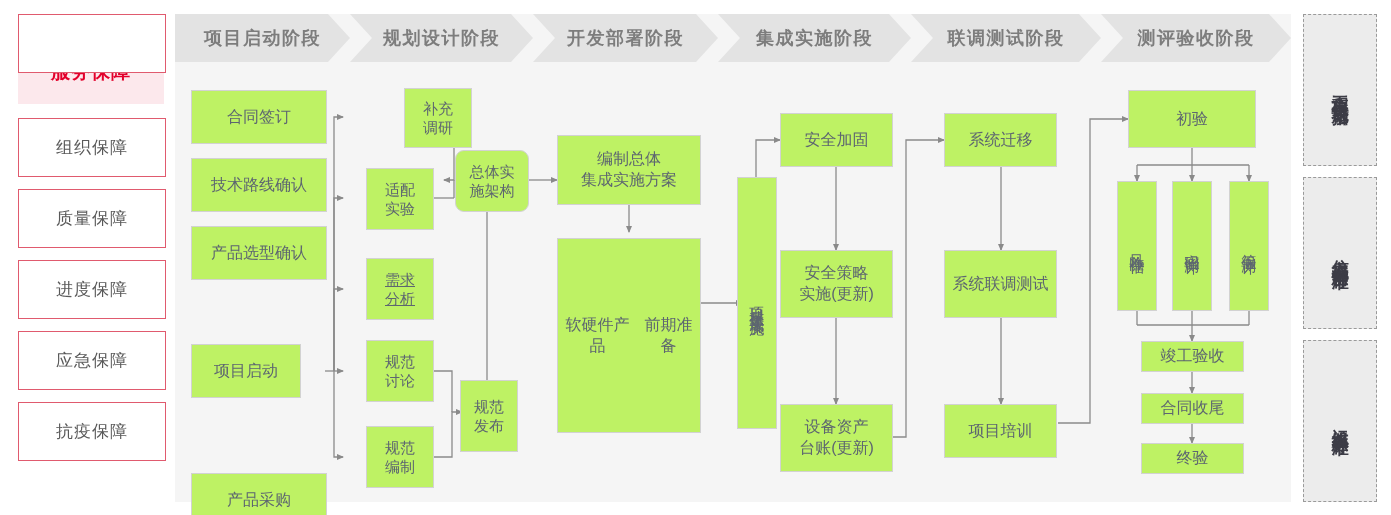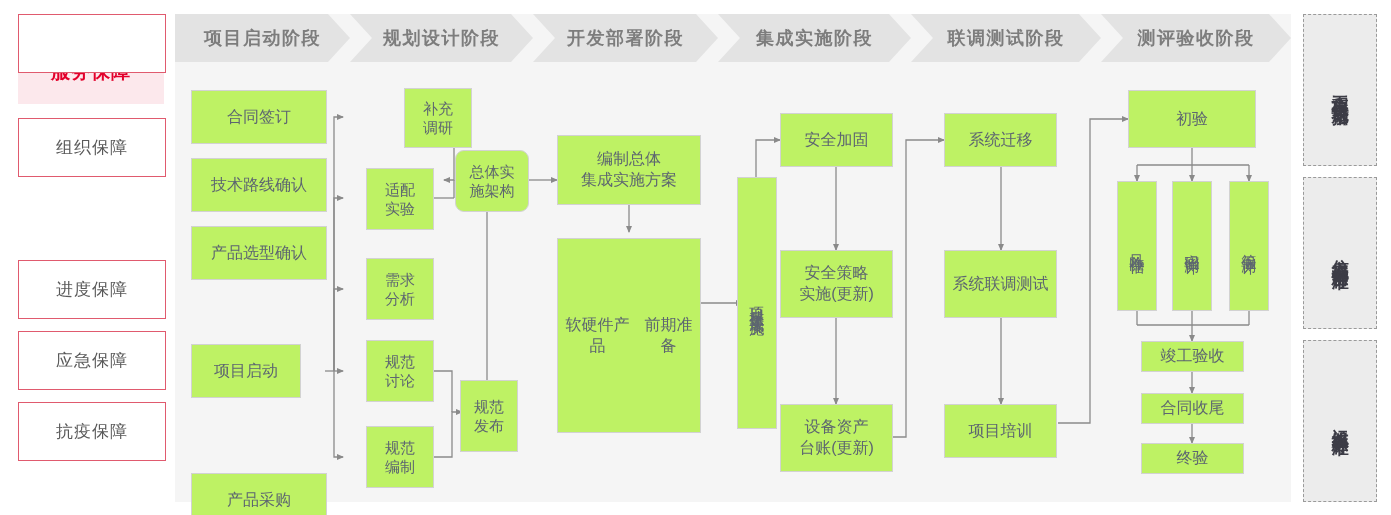--- a/index.html
+++ b/index.html
@@ -142,20 +142,21 @@
     </g>
   </svg>
 
   <div id="left-col">
     <div class="red-title">
       <span>集成实施</span>
       <span>服务保障</span>
     </div>
     <div class="red-box" style="top:104px">组织保障</div>
     <div class="red-box" style="top" :=""></div>
+    <div class="red-box" style="top:175px">质量保障</div>
     <div class="red-box" style="top:246px">进度保障</div>
     <div class="red-box" style="top:317px">应急保障</div>
     <div class="red-box" style="top:388px">抗疫保障</div>
   </div>
 
   <div class="phase-col" style="left:175px;width:175px;">
     <div class="phase-body"></div>
     <div class="phase-head chev">项目启动阶段</div>
   </div>
   <div class="node" style="left:191px;top:90px;width:136px;height:54px;">合同签订</div>
@@ -169,21 +170,21 @@
     <div class="phase-head chev chev-in">规划设计阶段</div>
   </div>
   <div class="node small" style="left:366px;top:88px;width:68px;height:60px;flex-direction:column;margin-left:38px;">
     <span>补充</span>
     <span>调研</span>
   </div>
   <div class="node small" style="left:366px;top:168px;width:68px;height:62px;flex-direction:column;">
     <span>适配</span>
     <span>实验</span>
   </div>
-  <div class="node small" style="left:366px;top:258px;width:68px;height:62px;flex-direction:column;">
+  <div class="node small" style="left:366px;top:258px;width:68px;height:62px;flex-direction:column;text-decoration:underline;">
     <span>需求</span>
     <span>分析</span>
   </div>
   <div class="node small" style="left:366px;top:340px;width:68px;height:62px;flex-direction:column;">
     <span>规范</span>
     <span>讨论</span>
   </div>
   <div class="node small" style="left:366px;top:426px;width:68px;height:62px;flex-direction:column;">
     <span>规范</span>
     <span>编制</span>

